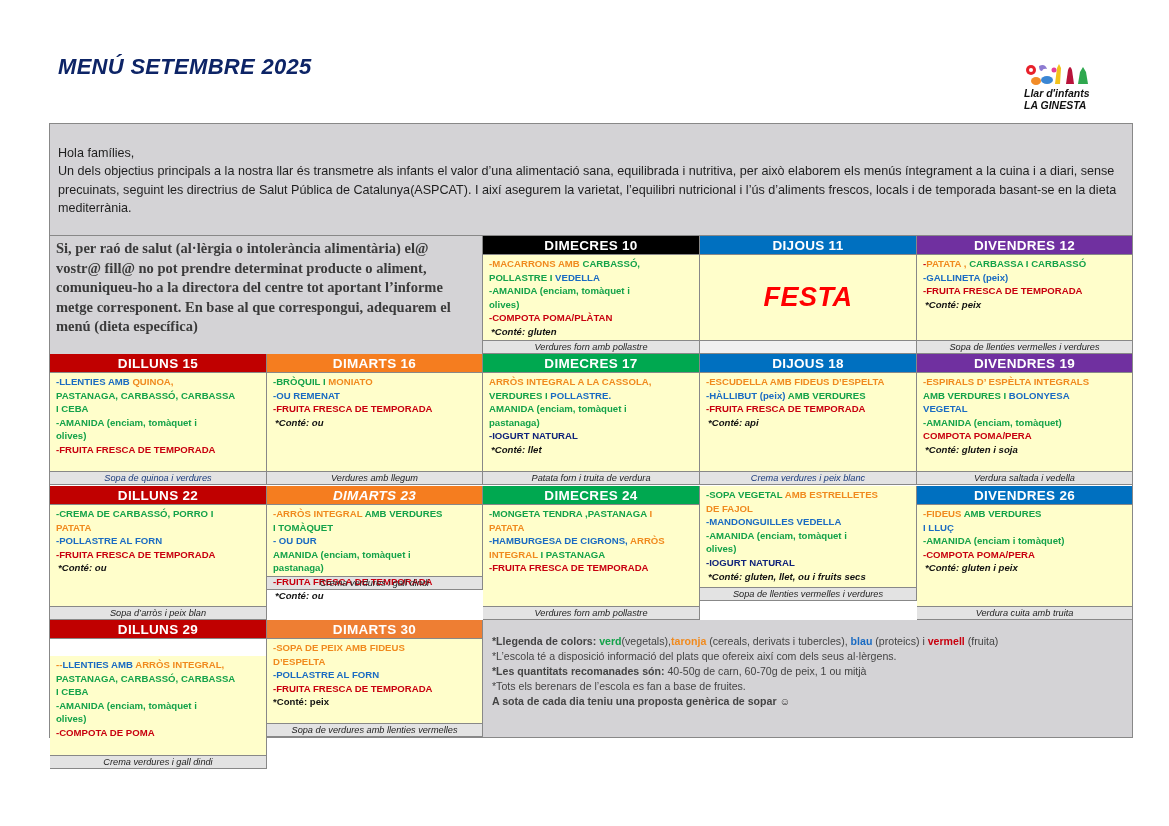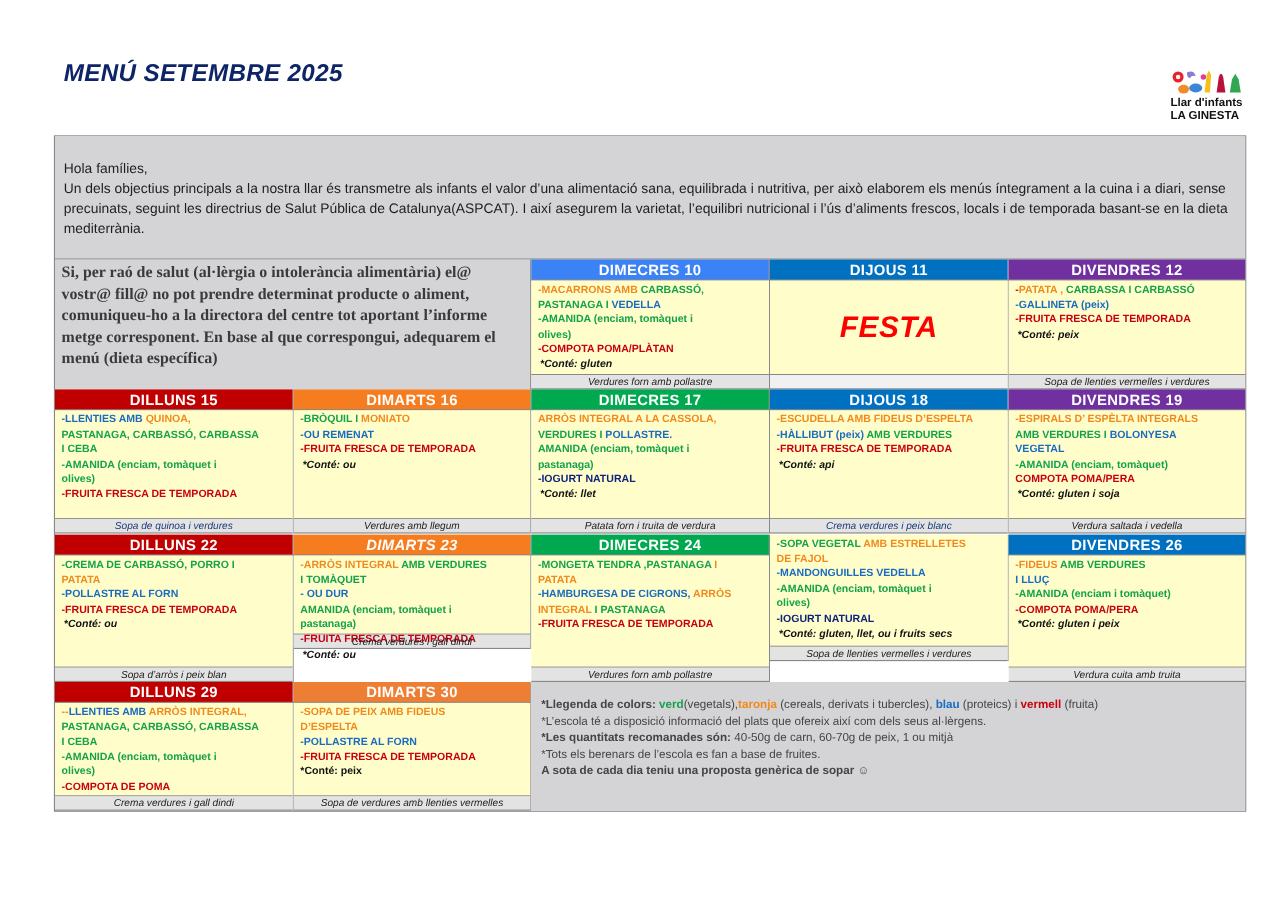--- a/index.html
+++ b/index.html
@@ -1,18 +1,18 @@
 <!DOCTYPE html>
 <html><head>
 <meta charset="utf-8">
 <style>
   html, body { margin:0; padding:0; background:#ffffff; }
   body { width:1169px; height:826px; position:relative; overflow:hidden; font-family:"Liberation Sans", sans-serif; }
   .title { position:absolute; left:58px; top:54px; font-family:"Liberation Sans", sans-serif; font-weight:900; font-size:22px; color:#0d2466; letter-spacing:0.3px;font-style:italic; }
-  .logo { position:absolute; left:1064px; top:62px; width:80px; height:50px; }
+  .logo { position:absolute; left:1024px; top:62px; width:80px; height:50px;font-style:italic; }
   .logo .icons { display:flex; gap:2px; align-items:flex-end; height:24px; }
   .logo .txt { font-family:"Liberation Sans", sans-serif; font-weight:bold; font-size:10.5px; line-height:10px; color:#111; margin-top:2px; white-space:nowrap; }
   .frame { position:absolute; left:49px; top:123px; width:1084px; height:615px; border:1px solid #888; box-sizing:border-box; background:#fff; }
   .intro { position:absolute; left:0; top:0; width:1082px; height:112px; background:#d4d3d6; border-bottom:1px solid #888; box-sizing:border-box; padding:20px 8px 0 8px; font-family:"Liberation Sans", sans-serif; font-size:12.6px; line-height:18.4px; color:#1e1e1e; }
   .allergy { position:absolute; left:0; top:112px; width:433px; height:118px; background:#d4d3d6; box-sizing:border-box; padding:3px 6px; font-family:"Liberation Serif", serif; font-weight:bold; font-size:14.5px; line-height:19.5px; color:#3a3a3a; border-right:1px solid #888; }
   .cell { position:absolute; box-sizing:border-box; border-right:1px solid #888; }
   .dayhead { height:19px; line-height:19px; text-align:center; color:#fff; font-family:"Liberation Sans", sans-serif; font-weight:900; font-size:13.5px; letter-spacing:0.3px; border-bottom:1px solid #888; box-sizing:border-box; }
   .dbody { background:#fffecb; box-sizing:border-box; padding:2px 5px 0 6px; font-family:"Liberation Sans", sans-serif; font-weight:bold; font-size:9.6px; line-height:13.6px; border-bottom:1px solid #888; }
   .dinner { height:13px; line-height:13px; background:#e3e3e3; text-align:center; font-family:"Liberation Sans", sans-serif; font-style:italic; font-size:9.2px; color:#222; border-bottom:1px solid #888; box-sizing:border-box; }
   .g { color:#14a24a; } .o { color:#f08a1e; } .b { color:#1a6bc2; } .r { color:#c8000f; } .n { color:#10237a; } .k { color:#111; }
@@ -47,24 +47,24 @@
 <div class="frame">
 
   <div class="intro">
     <div>Hola famílies,</div>
     <div>Un dels objectius principals a la nostra llar és  transmetre als infants el valor d’una alimentació sana, equilibrada i nutritiva, per això elaborem els menús íntegrament a la cuina i  a diari, sense precuinats, seguint les directrius de Salut Pública de Catalunya(ASPCAT). I així  asegurem la varietat, l’equilibri nutricional i l’ús d’aliments frescos, locals i de temporada basant-se en la dieta mediterrània.</div>
   </div>
 
   <div class="allergy">Si, per raó de salut (al·lèrgia o intolerància alimentària) el@ vostr@ fill@ no pot prendre determinat producte o aliment, comuniqueu-ho a la directora del centre tot aportant l’informe metge corresponent. En base al que correspongui, adequarem el menú (dieta específica)</div>
 
   <div class="cell" style="left:433px; top:112px; width:217px;">
-    <div class="dayhead" style="background: #3b82f6;">DIMECRES 10</div>
+    <div class="dayhead" style="background: #000000;">DIMECRES 10</div>
     <div class="dbody" style="height:86px;">
         <div><span class="o">-MACARRONS  AMB </span><span class="g">CARBASSÓ,</span></div>
-        <div><span class="g">PASTANAGA I </span><span class="b">VEDELLA</span></div>
+        <div><span class="g">POLLASTRE I </span><span class="b">VEDELLA</span></div>
         <div><span class="g">-AMANIDA (enciam, tomàquet i</span></div>
         <div><span class="g">olives)</span></div>
         <div><span class="r">-COMPOTA POMA/PLÀTAN</span></div>
         <div class="allg">*Conté: gluten</div>
       </div>
     <div class="dinner">Verdures forn amb pollastre</div>
   </div>
   <div class="cell" style="left:650px; top:112px; width:217px;">
     <div class="dayhead" style="background: rgb(0, 112, 192);">DIJOUS 11</div>
     <div class="dbody" style="height:86px; padding:0;">
@@ -194,21 +194,21 @@
         <div><span class="b">I LLUÇ</span></div>
         <div><span class="g">-AMANIDA (enciam i tomàquet)</span></div>
         <div><span class="r">-COMPOTA POMA/PERA</span></div>
         <div class="allg">*Conté: gluten i peix</div>
       </div>
     <div class="dinner">Verdura cuita amb truita</div>
   </div>
 
   <div class="cell" style="left:0; top:496px; width:217px;">
     <div class="dayhead" style="background: rgb(192, 0, 0);">DILLUNS 29</div>
-    <div class="dbody" style="height:85px;">
+    <div class="dbody" style="height:100px;margin-top:17px;">
         <div><span class="o">--</span><span class="b">LLENTIES AMB </span><span class="o">ARRÒS INTEGRAL,</span></div>
         <div><span class="g">PASTANAGA, CARBASSÓ, CARBASSA</span></div>
         <div><span class="g">I CEBA</span></div>
         <div><span class="g">-AMANIDA (enciam, tomàquet i</span></div>
         <div><span class="g">olives)</span></div>
         <div><span class="r">-COMPOTA DE POMA</span></div>
       </div>
     <div class="dinner">Crema verdures i gall dindi</div>
   </div>
   <div class="cell" style="left:217px; top:496px; width:216px;">

